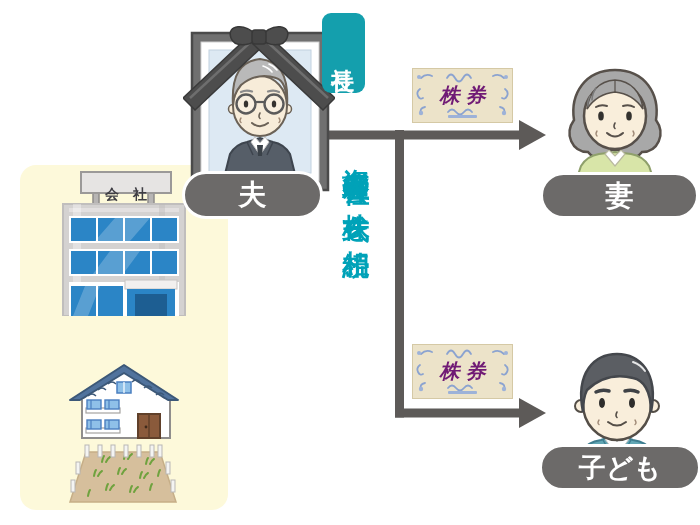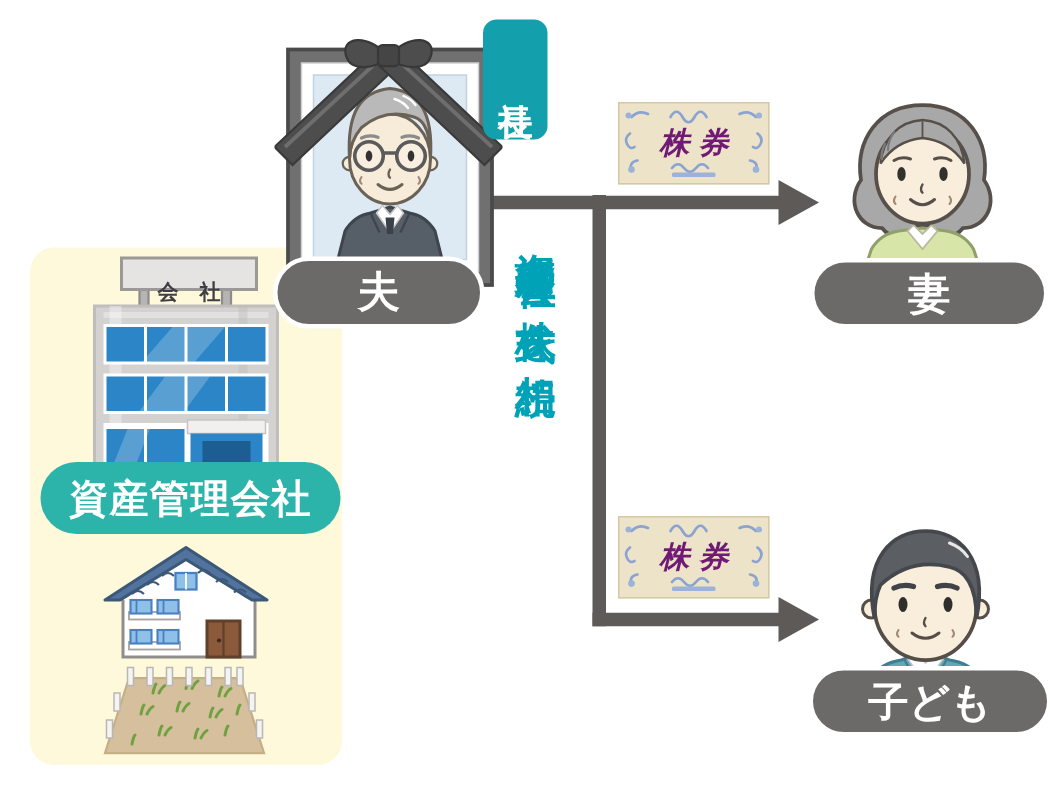--- a/index.html
+++ b/index.html
@@ -74,21 +74,20 @@
       <rect x="43" y="118" width="25" height="30" fill="#2b85c6"></rect>
       <rect x="70" y="112" width="52" height="9" fill="#f2f0ef" stroke="#c6c4c3" stroke-width="1"></rect>
       <rect x="72" y="121" width="48" height="27" fill="#2b85c6"></rect>
       <rect x="80" y="126" width="32" height="22" fill="#1d5e92"></rect>
       <polygon points="30,118 45,118 33,148 18,148" fill="#ffffff" opacity="0.22"></polygon>
     </g>
   </svg>
 
   <div class="abs sign-text">会社</div>
 
-  <div class="abs asset-pill">資産管理会社</div>
 
   <svg class="abs z2" style="left:66px;top:354px;" width="116" height="90" viewBox="0 0 116 90">
     <rect x="16" y="44" width="88" height="40" fill="#ffffff" stroke="#908e8c" stroke-width="2"></rect>
     <polygon points="16,46 58,19 100,46" fill="#ffffff"></polygon>
     <polygon points="4,46 58,11 112,46 102,46 58,19 14,46" fill="#51739d" stroke="#3c5878" stroke-width="2" stroke-linejoin="round"></polygon>
     <path d="M22,42 q4,-4 8,0 M32,36 q4,-4 8,0 M42,30 q4,-4 8,0 M66,28 q4,-4 8,0 M78,34 q4,-4 8,0 M90,41 q4,-4 8,0" stroke="#3c5878" stroke-width="1.4" fill="none"></path>
 
     <rect x="51" y="28" width="14" height="11" fill="#8fc0e8" stroke="#4a7fc0" stroke-width="1.5"></rect>
     <line x1="58" y1="28" x2="58" y2="39" stroke="#ffffff" stroke-width="1.2"></line>
 

